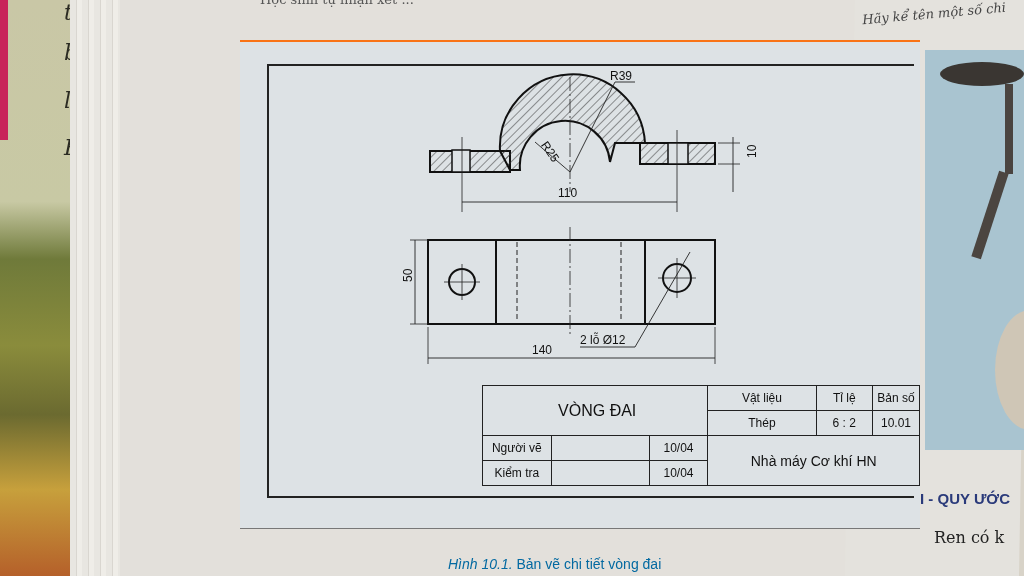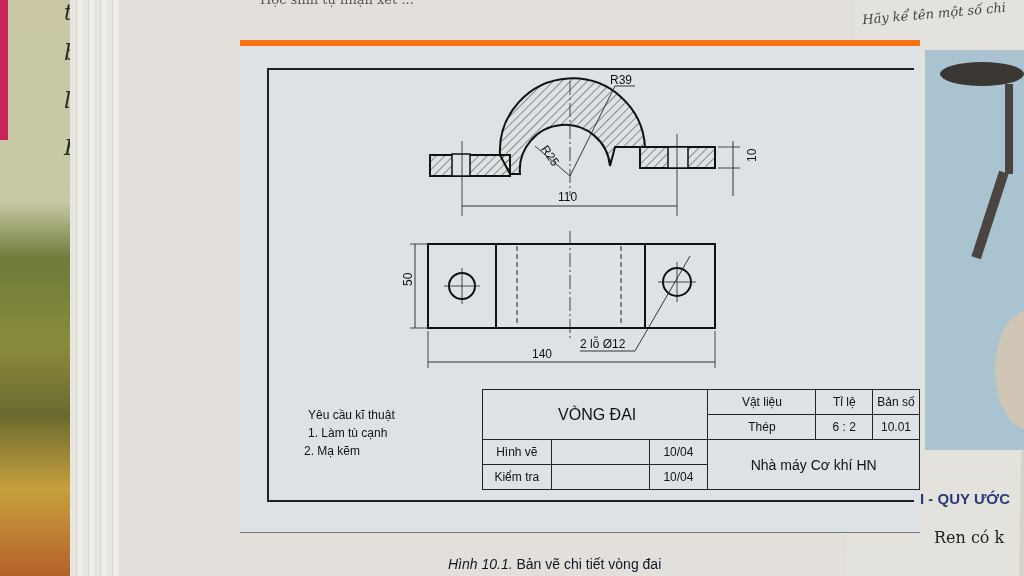--- a/index.html
+++ b/index.html
@@ -14,30 +14,30 @@
   .page-right{position:absolute;left:850px;top:0;width:174px;height:576px;background:#e4e2dd;transform:skewX(-1deg);}
   .photo-right{position:absolute;left:925px;top:50px;width:99px;height:400px;background:#a9c4d0;}
   .stool-top{position:absolute;left:940px;top:62px;width:84px;height:24px;border-radius:50%;background:#3a3632;}
   .stool-post{position:absolute;left:1005px;top:84px;width:8px;height:90px;background:#4a4440;}
   .stool-leg{position:absolute;left:985px;top:170px;width:10px;height:90px;background:#4b4540;transform:rotate(18deg);}
   .ball{position:absolute;left:995px;top:310px;width:70px;height:120px;border-radius:50%;background:#cfc6b6;}
   .top-text{position:absolute;left:260px;top:-8px;font-family:"DejaVu Serif",serif;font-size:13px;color:#555;}
   .top-right-text{position:absolute;left:862px;top:6px;font-family:"DejaVu Serif",serif;font-style:italic;font-size:13px;color:#444;transform:rotate(-5deg);}
   .quy{position:absolute;left:920px;top:490px;font-size:15px;font-weight:bold;color:#2a3a7a;}
   .ren{position:absolute;left:934px;top:528px;font-family:"DejaVu Serif",serif;font-size:16px;color:#222;}
-  .sheet{position:absolute;left:240px;top:40px;width:680px;height:486px;background:#dde2e5;border-top:6px solid #f97316;border-bottom:1px solid #777;}
+  .sheet{position:absolute;left:240px;top:40px;width:680px;height:486px;background:#dde2e5;border-top:2px solid #f97316;border-bottom:1px solid #777;}
   .frame{position:absolute;left:27px;top:22px;width:645px;height:430px;border:2px solid #222;border-right:none;}
   .drawing{position:absolute;left:0;top:0;}
   .txt{font-family:"Liberation Sans",sans-serif;fill:#111;}
   .req{position:absolute;left:68px;top:360px;font-size:12px;color:#111;line-height:18px;}
   .req .title{margin-left:0;}
   .req .item{margin-left:0;}
   table.tb{position:absolute;left:242px;top:343px;border-collapse:collapse;font-size:12px;color:#111;}
   table.tb td{border:1.5px solid #222;padding:0 4px;height:24px;text-align:center;}
-  .caption{position:absolute;left:448px;top:556px;font-size:14px;color:#0f172a;}
+  .caption{position:absolute;left:448px;top:556px;font-size:14px;color:#0369a1;}
   .caption i{font-style:italic;}
 </style>
 </head>
 <body>
 
 <div class="bg-left">
   <div class="pink"></div>
 </div>
 <div class="hand" style="top:0px">tt</div>
 <div class="hand" style="top:40px">b</div>
@@ -120,41 +120,36 @@
 
       <line x1="188" y1="316" x2="475" y2="316" stroke="#222" stroke-width="0.9"></line>
       <line x1="188" y1="285" x2="188" y2="322" stroke="#222" stroke-width="0.8"></line>
       <line x1="475" y1="285" x2="475" y2="322" stroke="#222" stroke-width="0.8"></line>
       <text class="txt" x="166" y="246" font-size="12" transform="rotate(-90 166 240)">50</text>
       <text class="txt" x="292" y="312" font-size="12">140</text>
       <text class="txt" x="340" y="302" font-size="12">2 lỗ Ø12</text>
     </g>
   </svg>
 
-  <div class="req">
-    <div class="title">Yêu cầu kĩ thuật</div>
-    <div class="item" style="margin-left:0">1. Làm tù cạnh</div>
-    <div class="item" style="margin-left:-4px">2. Mạ kẽm</div>
-  </div>
 
   <table class="tb">
     <tbody>
         <tr>
       <td colspan="3" rowspan="2" style="width:210px;font-size:16px;padding-left:8px;">VÒNG ĐAI</td>
       <td style="width:100px;text-align:center;">Vật liệu</td>
       <td style="width:48px;">Tỉ lệ</td>
       <td style="width:38px;">Bản số</td>
     </tr>
     <tr>
       <td>Thép</td>
       <td>6 : 2</td>
       <td>10.01</td>
     </tr>
     <tr>
-      <td style="width:60px;">Hình vẽ</td>
+      <td style="width:60px;">Người vẽ</td>
       <td style="width:90px;"></td>
       <td style="width:50px;">10/04</td>
       <td colspan="3" rowspan="2" style="font-size:14px;text-align:center;">Nhà máy Cơ khí HN</td>
     </tr>
     <tr>
       <td>Kiểm tra</td>
       <td></td>
       <td>10/04</td>
     </tr>
   </tbody>

